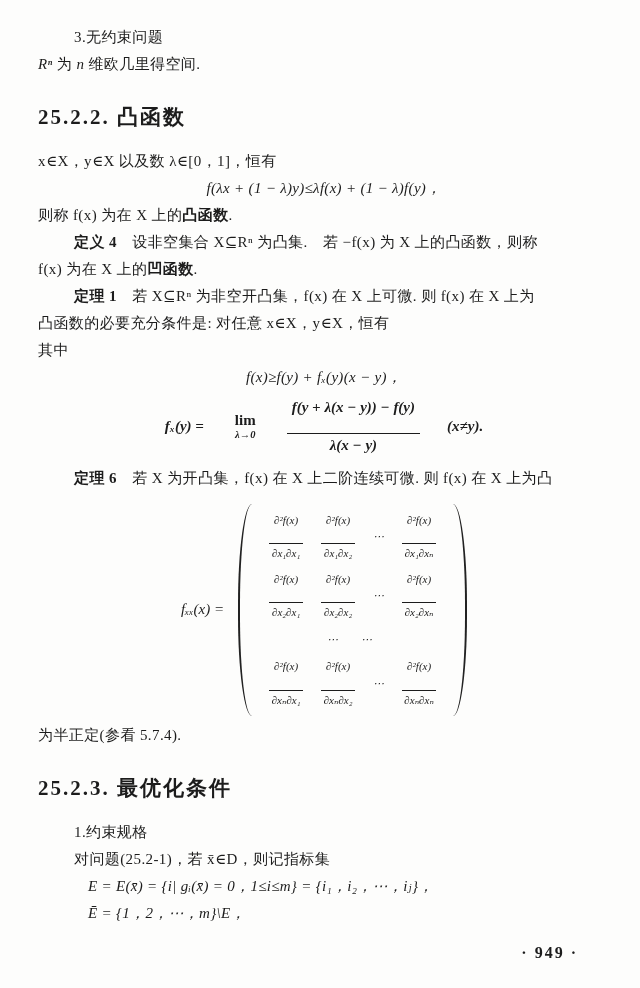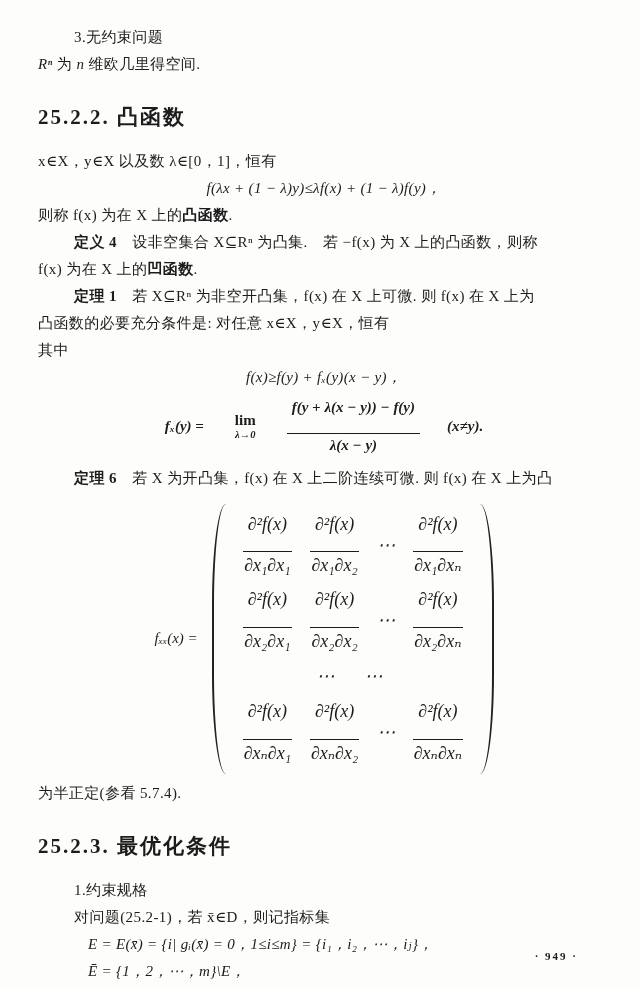--- a/index.html
+++ b/index.html
@@ -37,24 +37,24 @@
   .hess{display:flex;justify-content:center;align-items:center;gap:4px;
     margin:12px 0 6px;font-style:italic;}
   .hess-lhs{margin-right:10px;}
   .paren{align-self:stretch;width:13px;}
   .paren-l{border-left:2.6px solid #222;
     border-top-left-radius:14px 100px;border-bottom-left-radius:14px 100px;}
   .paren-r{border-right:2.6px solid #222;
     border-top-right-radius:14px 100px;border-bottom-right-radius:14px 100px;}
   .matrix{display:grid;grid-template-columns:auto auto auto auto;
     column-gap:18px;row-gap:13px;align-items:center;justify-items:center;
-    padding:10px 12px;font-size:18px;}
+    padding:10px 12px;font-size:11px;}
   .mdots{grid-column:1/5;letter-spacing:6px;}
   .pagenum{position:absolute;right:62px;bottom:26px;font-weight:bold;
-    letter-spacing:2px;font-size:11px;}
+    letter-spacing:2px;font-size:16px;}
 </style>
 </head>
 <body>
 
 <div class="page">
 
   <div class="line indent1">3.无约束问题</div>
 
 
   <div class="line">

